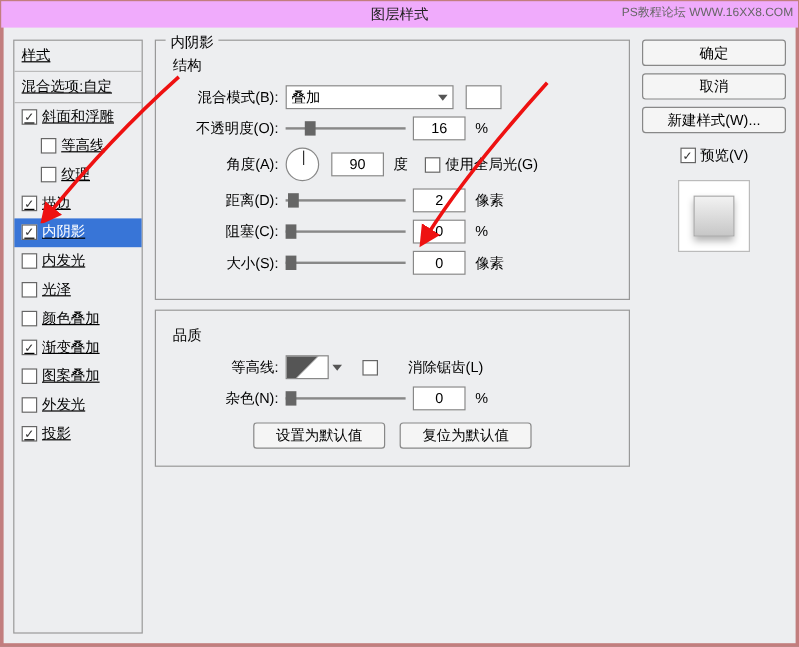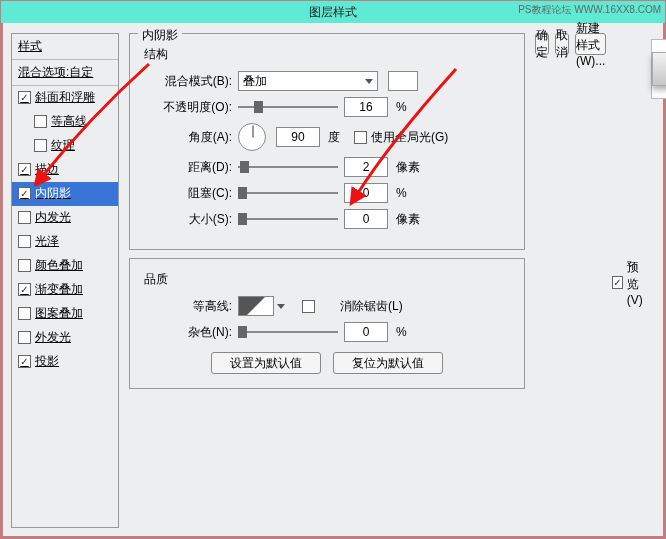--- a/index.html
+++ b/index.html
@@ -1,18 +1,18 @@
 <!DOCTYPE html>
 <html><head>
 <meta charset="utf-8">
 <style>
 *{box-sizing:border-box;margin:0;padding:0;font-family:"Microsoft YaHei",SimSun,sans-serif;font-size:12px;}
 body{background:#fff;}
 .window{width:666px;height:539px;background:#edeef0;border:1px solid #999;box-shadow:0 0 10px rgba(0,0,0,.2);position:relative;}
-.titlebar{height:22px;background:#5eead4;display:flex;align-items:center;justify-content:center;color:#222;position:relative;}
+.titlebar{height:22px;background:#f0abfc;display:flex;align-items:center;justify-content:center;color:#222;position:relative;}
 .watermark{position:absolute;right:4px;top:2px;font-size:10px;color:#666;}
 .content{position:absolute;top:22px;left:0;right:0;bottom:0;display:flex;padding:10px;}
 .styles-list{width:108px;border:1px solid #999;background:#edeef0;margin-right:10px;text-decoration:underline;}
 .styles-header{padding:4px 6px;border-bottom:1px solid #bbb;}
 .styles-sub{padding:4px 6px;border-bottom:1px solid #bbb;}
 .style-item{padding:3px 6px;display:flex;align-items:center;gap:4px;border-bottom:1px solid rgba(0,0,0,0);cursor:default;}
 .style-item.sub{padding-left:22px;}
 .style-item.active{background:#3875d7;color:#fff;}
 .main{flex:1;display:flex;flex-direction:column;gap:8px;margin-right:10px;}
 .group{border:1px solid #999;padding:10px 12px 14px;position:relative;}
@@ -28,21 +28,21 @@
 .thumb{position:absolute;width:9px;height:12px;background:#666;top:1px;}
 .nbox{width:44px;height:20px;border:1px solid #888;background:#fff;display:flex;align-items:center;justify-content:center;}
 .unit{margin-left:2px;}
 .angle-dial{width:28px;height:28px;border:1px solid #888;border-radius:50%;background:#fff;position:relative;margin-right:4px;}
 .angle-dial::before{content:"";position:absolute;width:12px;height:1px;background:#333;top:13px;left:14px;transform-origin:left center;transform:rotate(-90deg);}
 .cb{display:flex;align-items:center;gap:4px;}
 .contour-swatch{width:36px;height:20px;border:1px solid #888;background:linear-gradient(135deg,#555 0%,#555 48%,#fff 52%,#fff 100%);position:relative;}
 .contour-swatch::after{content:"";position:absolute;right:-12px;top:7px;border-left:4px solid transparent;border-right:4px solid transparent;border-top:5px solid #555;}
 .button-row{display:flex;justify-content:center;gap:12px;margin-top:10px;}
 .btn{border:1px solid #888;background:#f5f5f5;height:22px;padding:0 18px;border-radius:3px;display:flex;align-items:center;cursor:default;}
-.sidebar{width:120px;display:flex;flex-direction:row;gap:6px;align-items:stretch;}
+.sidebar{width:120px;display:flex;flex-direction:column;gap:6px;align-items:stretch;}
 .sidebtn{border:1px solid #888;background:#f5f5f5;height:22px;border-radius:3px;display:flex;align-items:center;justify-content:center;cursor:default;}
 .preview-swatch{width:60px;height:60px;border:1px solid #bbb;background:#fff;margin:6px auto 0;display:flex;align-items:center;justify-content:center;}
 .preview-inner{width:34px;height:34px;background:linear-gradient(#f2f2f2,#c7c7c7);border:1px solid #aaa;box-shadow:0 4px 6px rgba(0,0,0,.3);}
 .arrow{position:absolute;z-index:5;pointer-events:none;}
 .arrow.a1{left:30px;top:55px;width:130px;height:130px;}
 .arrow.a2{left:280px;top:60px;width:180px;height:150px;}
 .border-frame{position:absolute;inset:-1px;border:3px solid #c27e7e;pointer-events:none;}
 .checkbox{width:13px;height:13px;border:1px solid #666;background:#fff;display:inline-flex;align-items:center;justify-content:center;font-size:10px;color:#333;}
 </style>
 </head>

